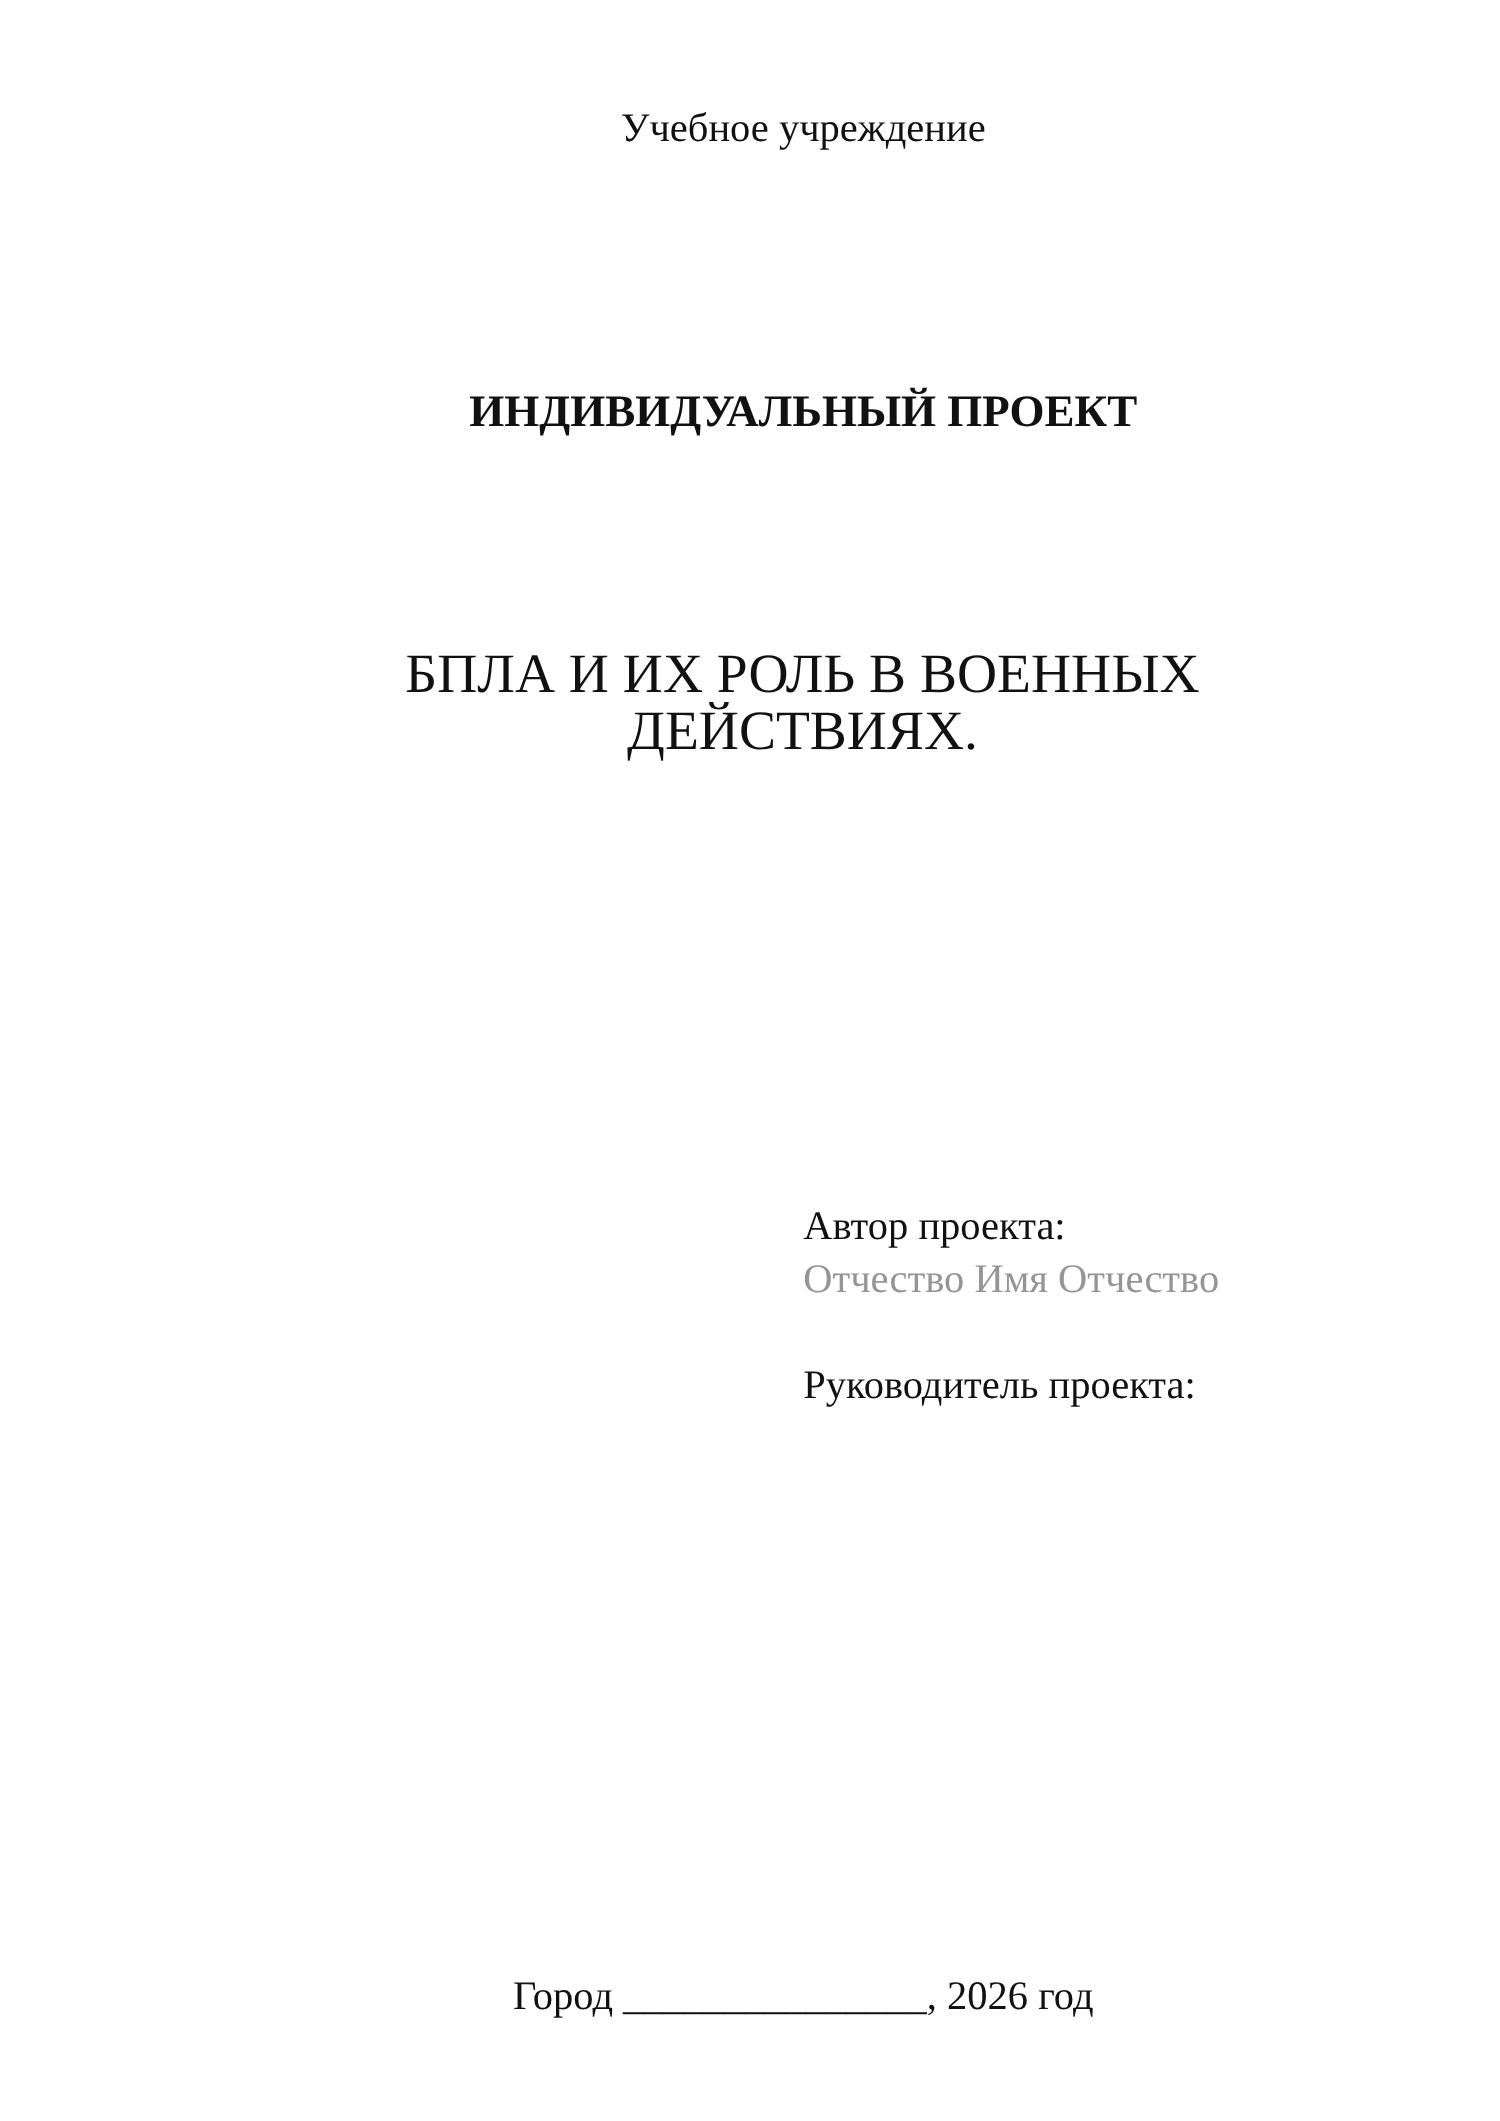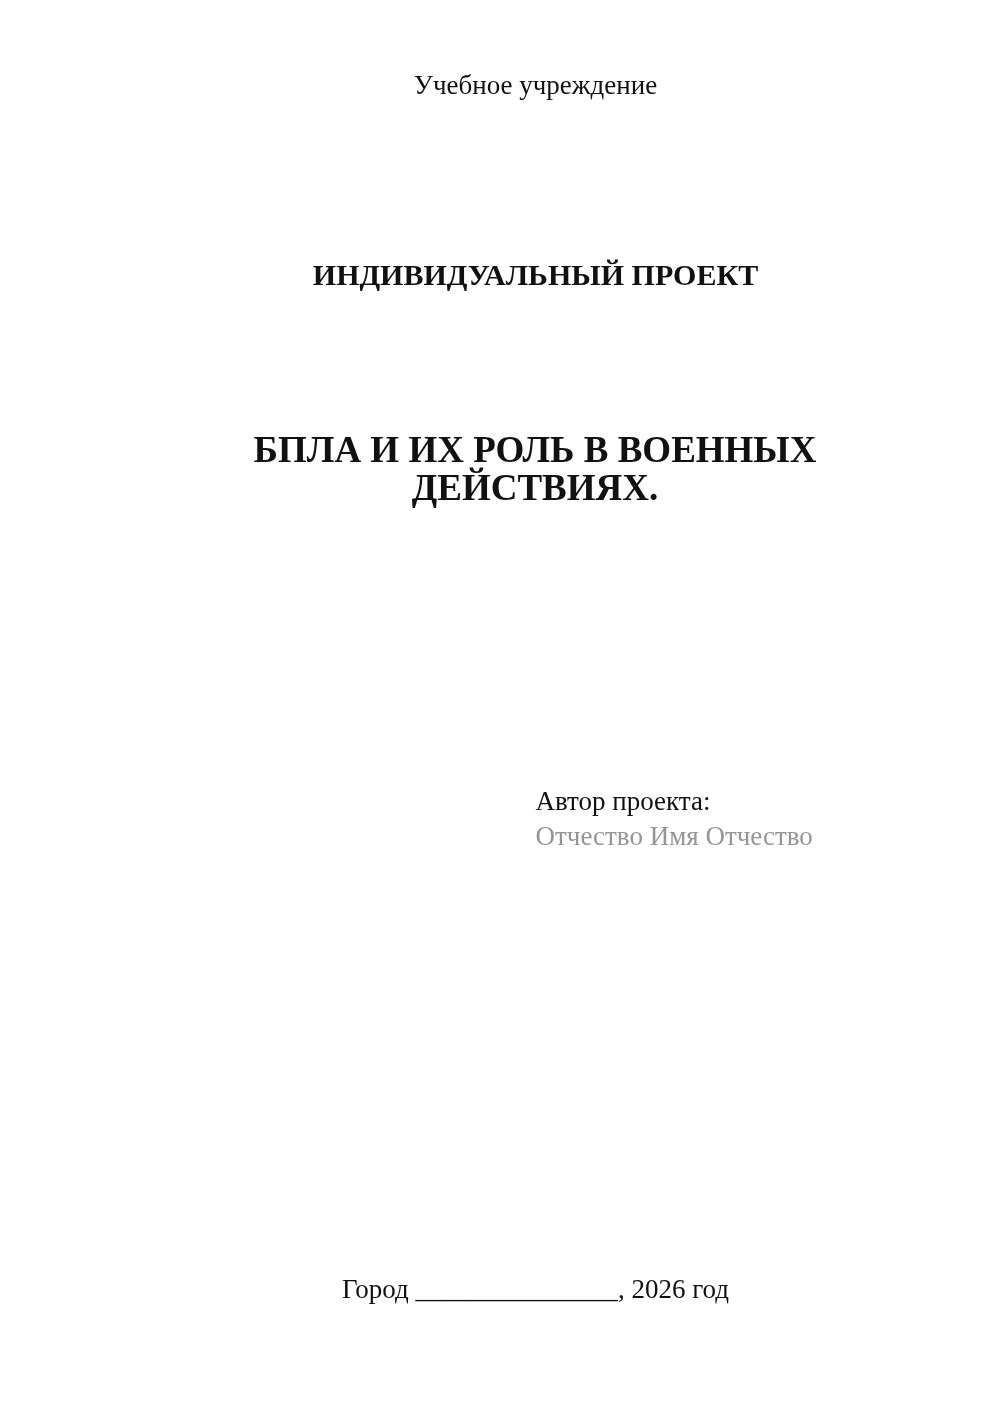--- a/index.html
+++ b/index.html
@@ -41,46 +41,47 @@
     line-height:38px;
   }
   .doc-title{
     position:absolute;
     top:431px;
     left:185px;
     width:700px;
     margin:0;
     text-align:center;
     font-size:37px;
-    font-weight:bold;
+    font-weight:normal;
     line-height:38px;
   }
   .credits{
     position:absolute;
     top:784px;
     left:142px;
     width:787px;
     font-size:27px;
     line-height:35px;
   }
   .credit-group{
     margin-left:50%;
     text-align:left;
   }
   .credit-group + .credit-group{
     margin-top:36px;
   }
   .credit-label{
     color:var(--text-color);
+    margin-top:16px;
   }
   .credit-value{
     color:var(--placeholder-color);
   }
   .footer-line{
-    top:1272px;
+    top:1313px;
     font-size:27px;
     line-height:35px;
     white-space:nowrap;
   }
 </style>
 </head>
 <body>
 
 <div class="page">
 
@@ -91,19 +92,20 @@
   <h1 class="doc-title">БПЛА И ИХ РОЛЬ В ВОЕННЫХ ДЕЙСТВИЯХ.</h1>
 
   <div class="credits">
 
     <div class="credit-group">
       <div class="credit-label">Автор проекта:</div>
       <div class="credit-value">Отчество Имя Отчество</div>
     </div>
 
     <div class="credit-group">
+      <div class="credit-label">Руководитель проекта:</div>
     </div>
 
   </div>
 
   <div class="content-line footer-line">Город _______________, 2026 год</div>
 
 </div>
 
 </body></html>

